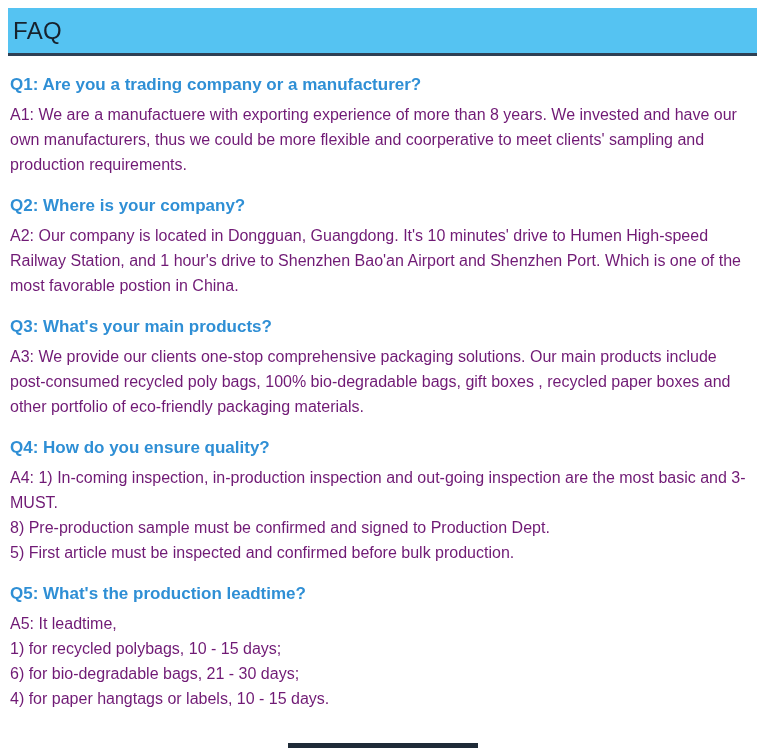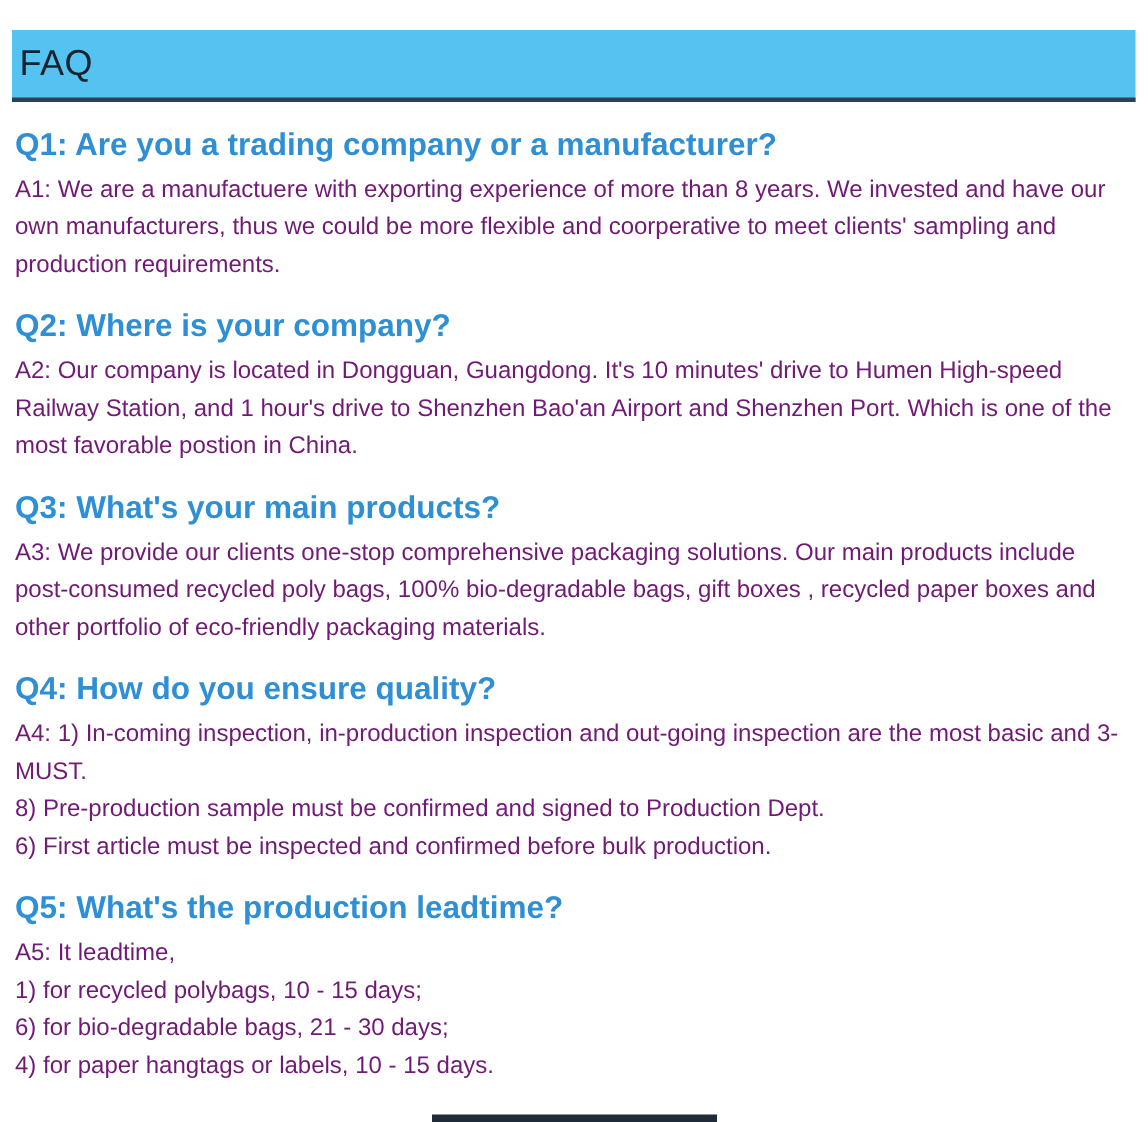--- a/index.html
+++ b/index.html
@@ -5,42 +5,42 @@
   * { margin: 0; padding: 0; box-sizing: border-box; }
   html, body {
     width: 765px; height: 748px;
     background: #ffffff;
     font-family: "Liberation Sans", "DejaVu Sans", sans-serif;
   }
   .page {
     position: relative;
     width: 765px; height: 748px;
     overflow: hidden;
-    padding: 20px 8px 0 8px;
+    padding: 8px 8px 0 8px;
     background: #ffffff;
   }
   .faq-header {
     background: #55C3F2;
     border-bottom: 3px solid #2E4054;
     height: 48px;
     padding-left: 5px;
     display: flex;
     align-items: center;
   }
   .faq-header .title {
     font-size: 24px;
     font-weight: 500;
     color: #17222D;
     letter-spacing: 0.3px;
   }
   .faq-content { padding: 0 2px; }
   .faq-section { margin-top: 18px; }
   .question {
     color: #2F8FD5;
-    font-size: 21px;
+    font-size: 17px;
     font-weight: 700;
     line-height: 22px;
     margin-bottom: 6px;
   }
   .answer p {
     color: #701a75;
     font-size: 16px;
     line-height: 25px;
     max-width: 745px;
   }
@@ -84,21 +84,21 @@
       <div class="answer">
         <p>A3: We provide our clients one-stop comprehensive packaging solutions. Our main products include post-consumed recycled poly bags, 100% bio-degradable bags, gift boxes , recycled paper boxes and other portfolio of eco-friendly packaging materials.</p>
       </div>
     </section>
 
     <section class="faq-section">
       <h3 class="question">Q4: How do you ensure quality?</h3>
       <div class="answer">
         <p>A4: 1) In-coming inspection, in-production inspection and out-going inspection are the most basic and 3-MUST.</p>
         <p>8) Pre-production sample must be confirmed and signed to Production Dept.</p>
-        <p>6) First article must be inspected and confirmed before bulk production.</p>
+        <p>5) First article must be inspected and confirmed before bulk production.</p>
       </div>
     </section>
 
     <section class="faq-section">
       <h3 class="question">Q5: What's the production leadtime?</h3>
       <div class="answer">
         <p>A5: It leadtime,</p>
         <p>1) for recycled polybags, 10 - 15 days;</p>
         <p>6) for bio-degradable bags, 21 - 30 days;</p>
         <p>4) for paper hangtags or labels, 10 - 15 days.</p>

